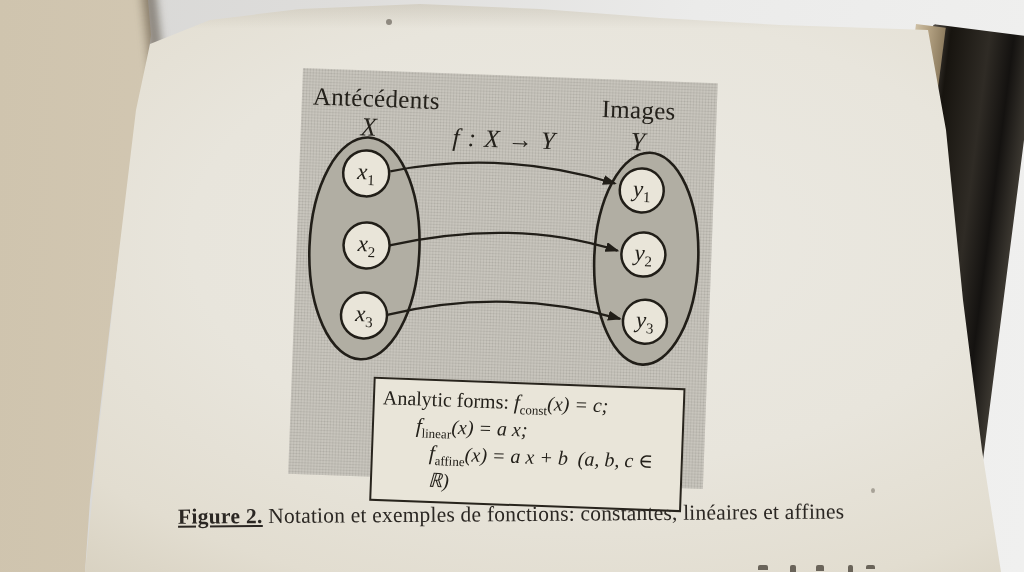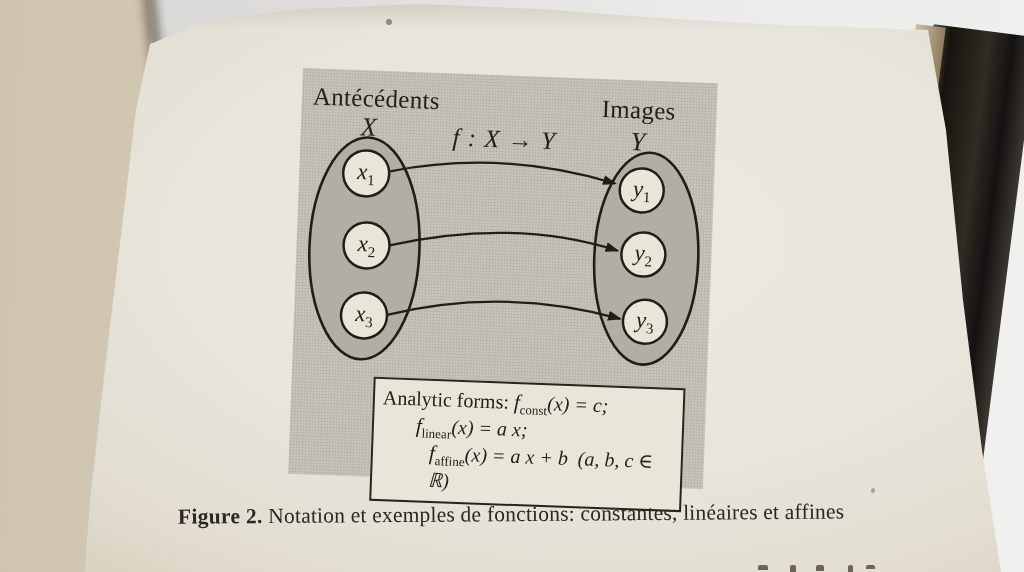--- a/index.html
+++ b/index.html
@@ -52,21 +52,21 @@
       background:#e9e5d9;border:2px solid #28241d;padding:5px 8px 7px 8px;
       color:#24211b;font-size:20px;line-height:27px;}
   .analytic-box .ln2{margin-left:34px;}
   .analytic-box .ln3{margin-left:48px;}
   .analytic-box i.fsym{font-size:21px;}
   .analytic-box sub{font-size:13px;font-style:normal;line-height:0;}
   .analytic-box .math{font-style:italic;}
   
   .caption{position:absolute;left:178px;top:502px;width:690px;
       transform:rotate(-0.45deg);font-size:21.5px;color:#2b2723;letter-spacing:.2px;}
-  .caption b{letter-spacing:.3px;}
+  .caption b{letter-spacing:.3px;text-decoration:underline;}
   
   .speck{position:absolute;background:#4a443a;border-radius:50%;}
   .partial-marks{position:absolute;left:640px;top:565px;width:230px;height:7px;}
   .partial-marks span{position:absolute;top:0;background:#413b31;opacity:.75;border-radius:2px 2px 0 0;}
 </style>
 </head>
 <body>
 
 <div class="scene">
   <div class="bg"></div>

